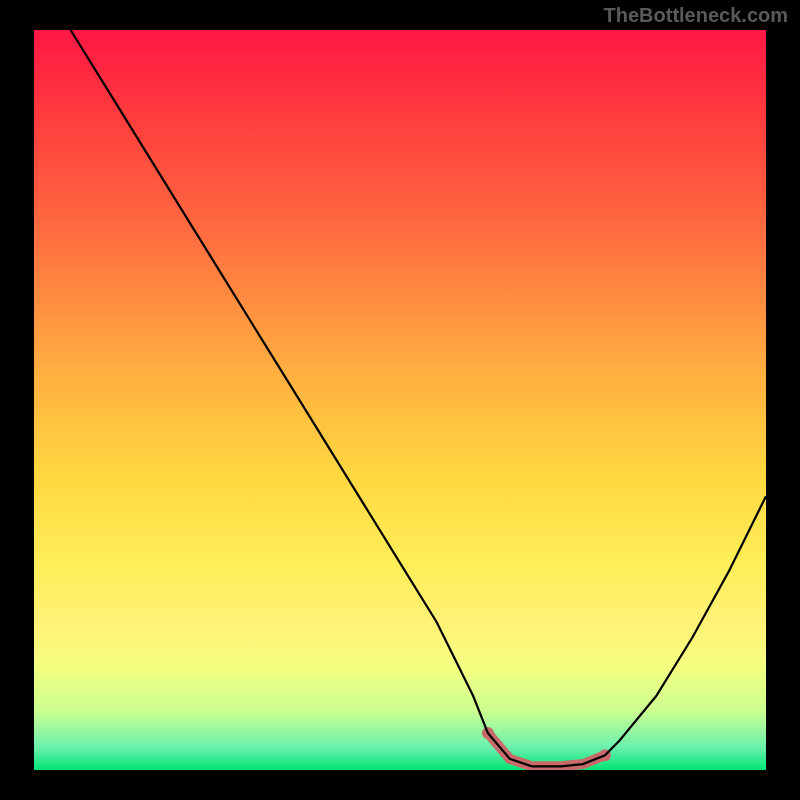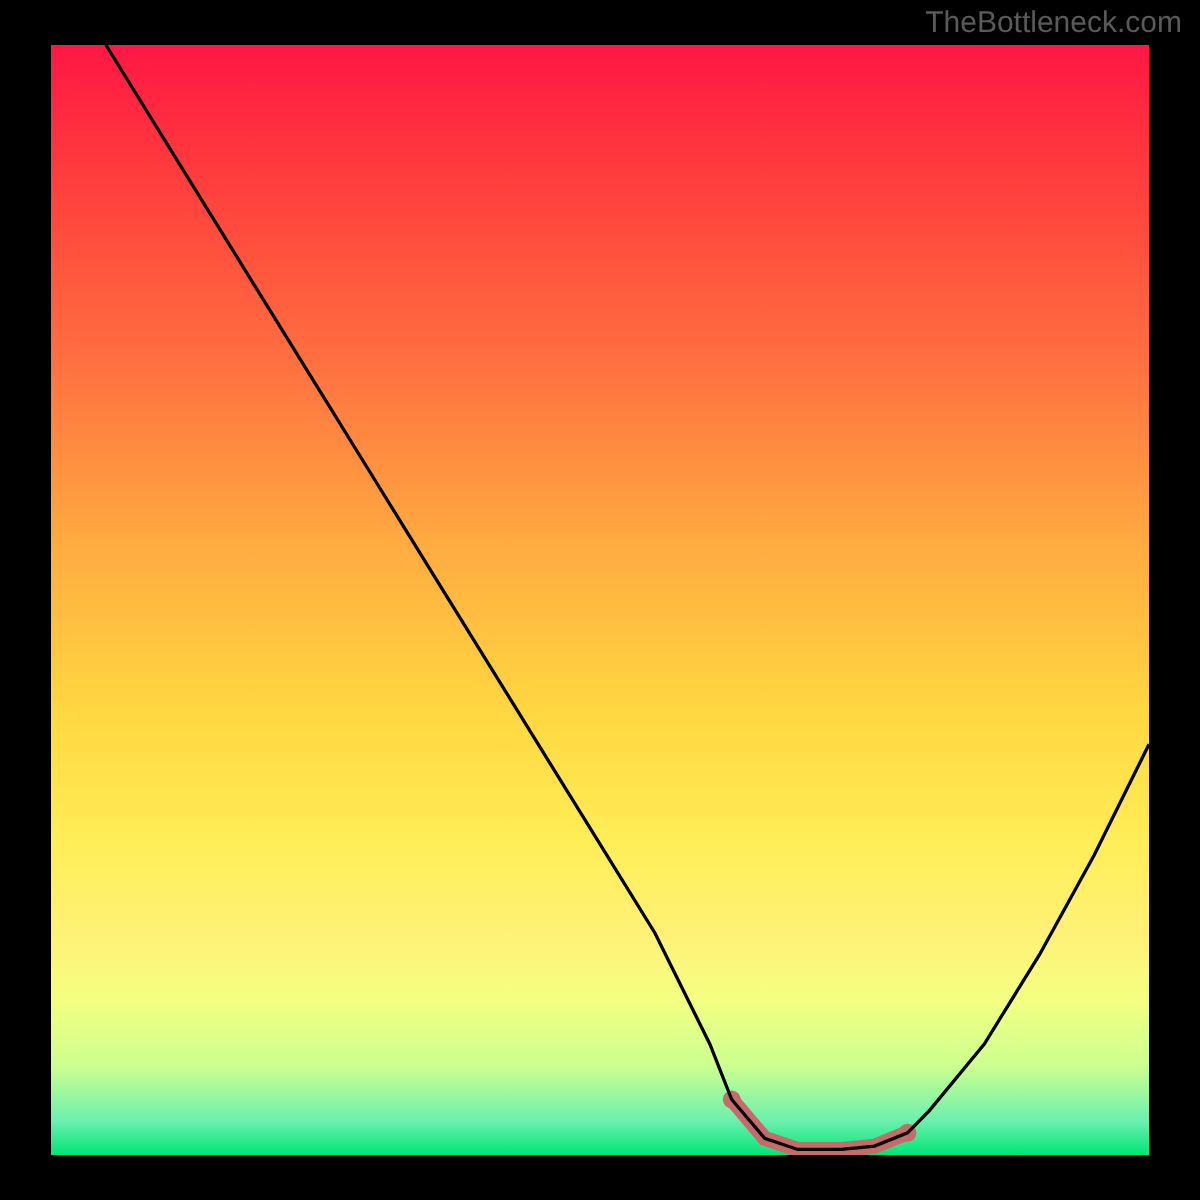--- a/index.html
+++ b/index.html
@@ -10,21 +10,21 @@
     background: #000;
     font-family: Arial, sans-serif;
     position: relative;
   }
   .watermark {
     position: absolute;
     top: 4px;
     right: 12px;
     color: #5a5a5a;
     font-size: 20px;
-    font-weight: normal;
+    font-weight: bold;
     z-index: 10;
   }
   .plot-area {
     position: absolute;
     left: 34px;
     top: 30px;
     width: 732px;
     height: 740px;
     overflow: hidden;
   }

